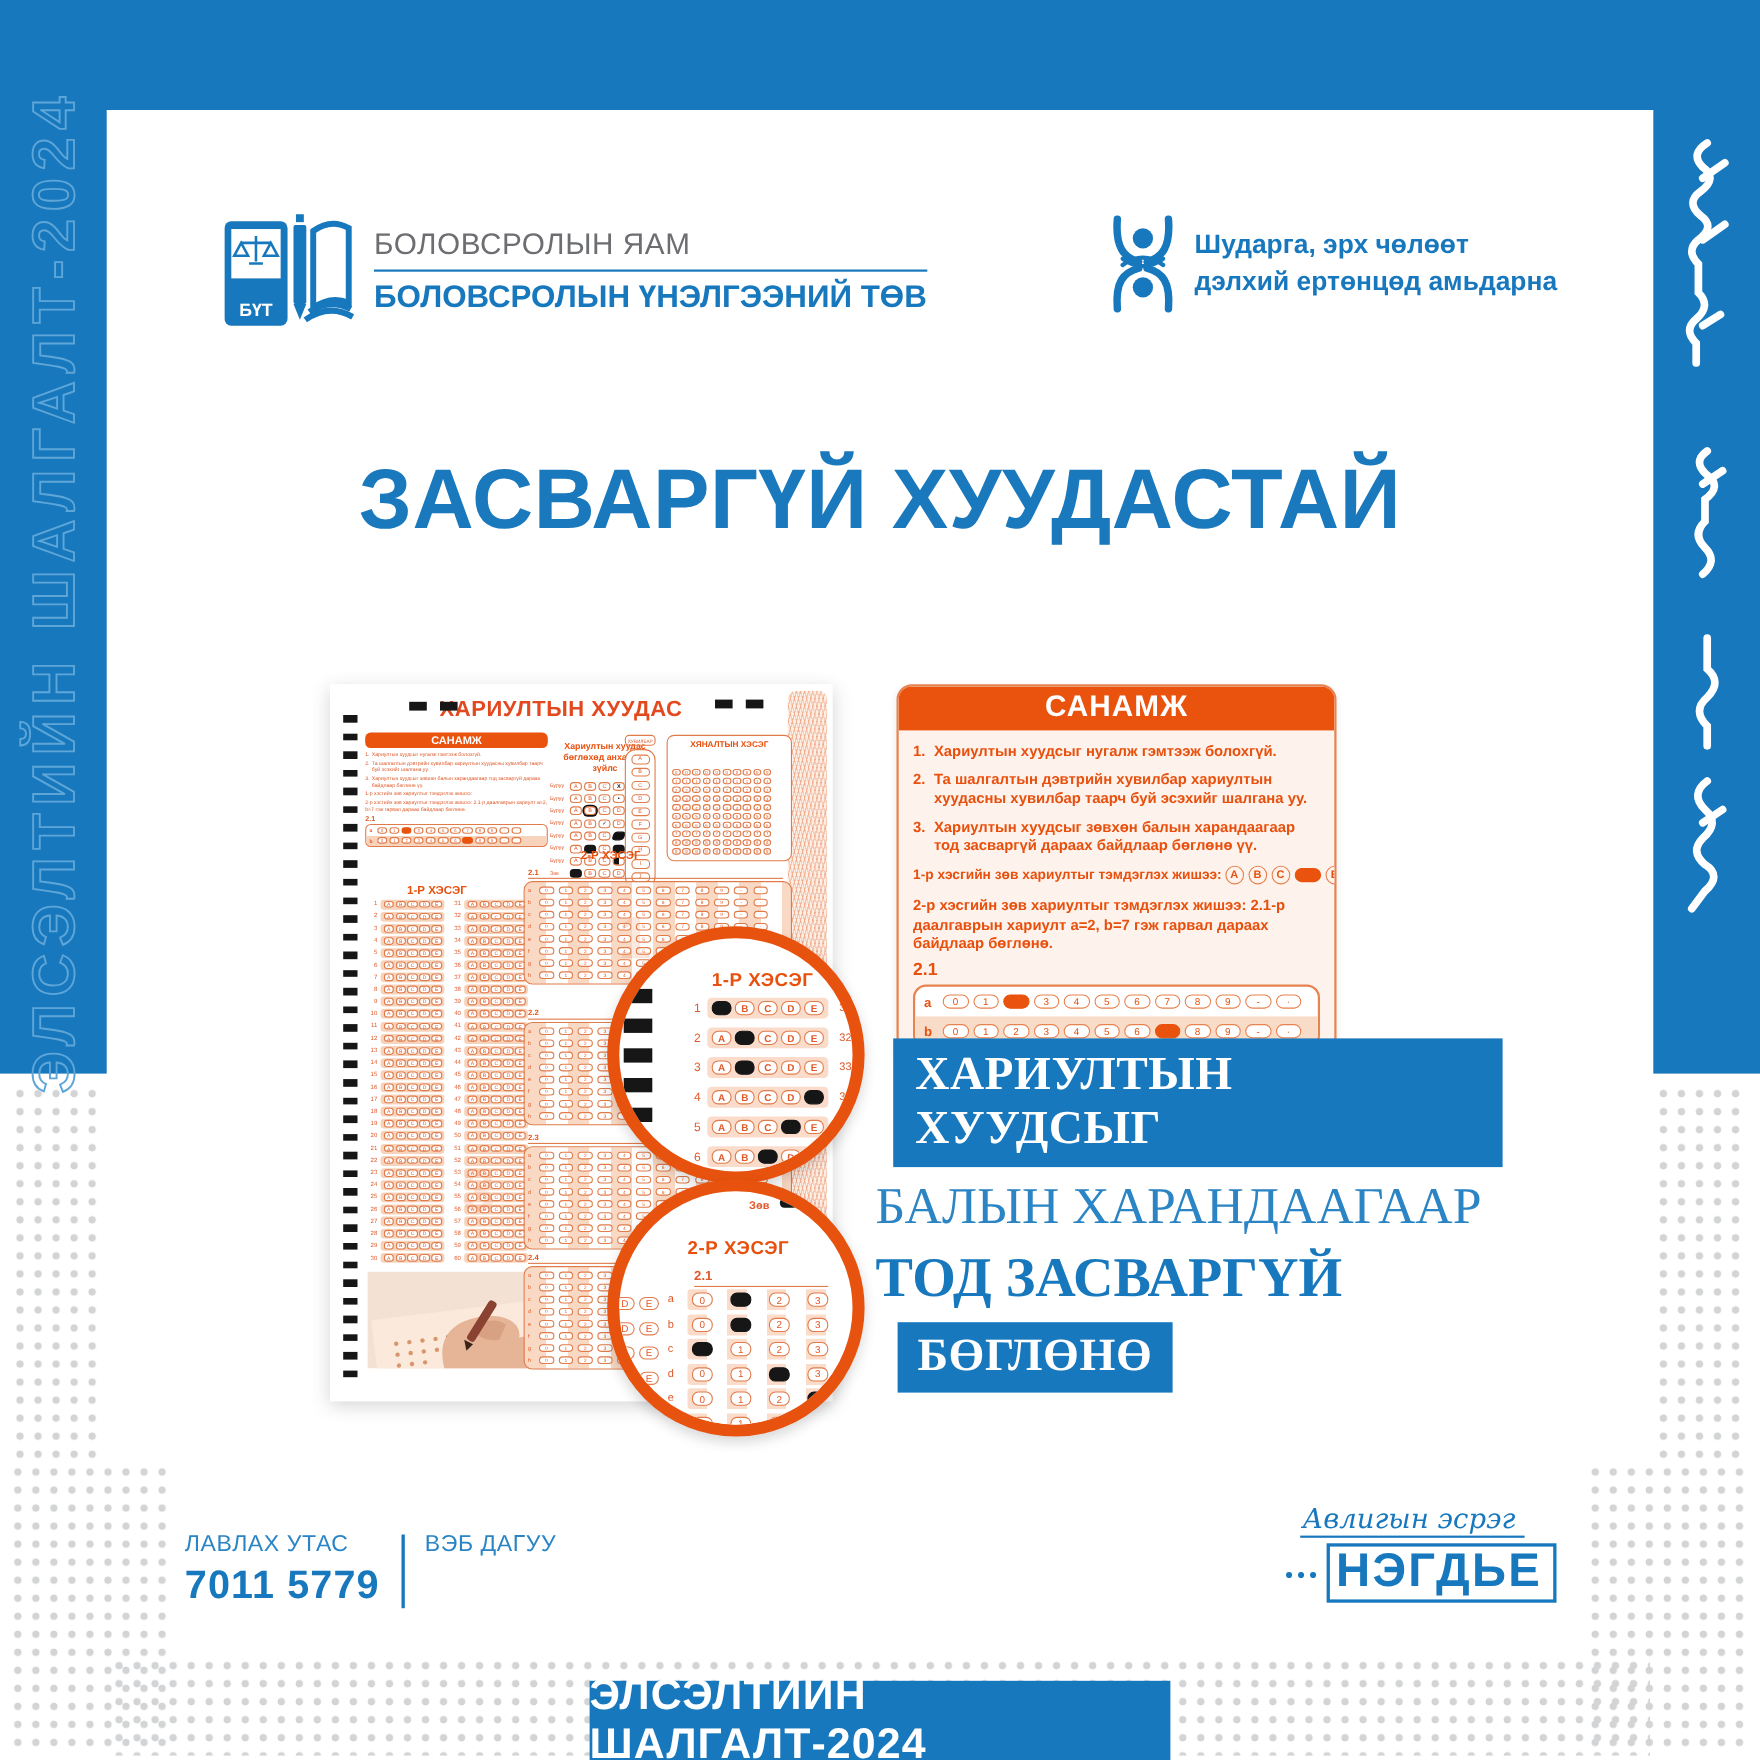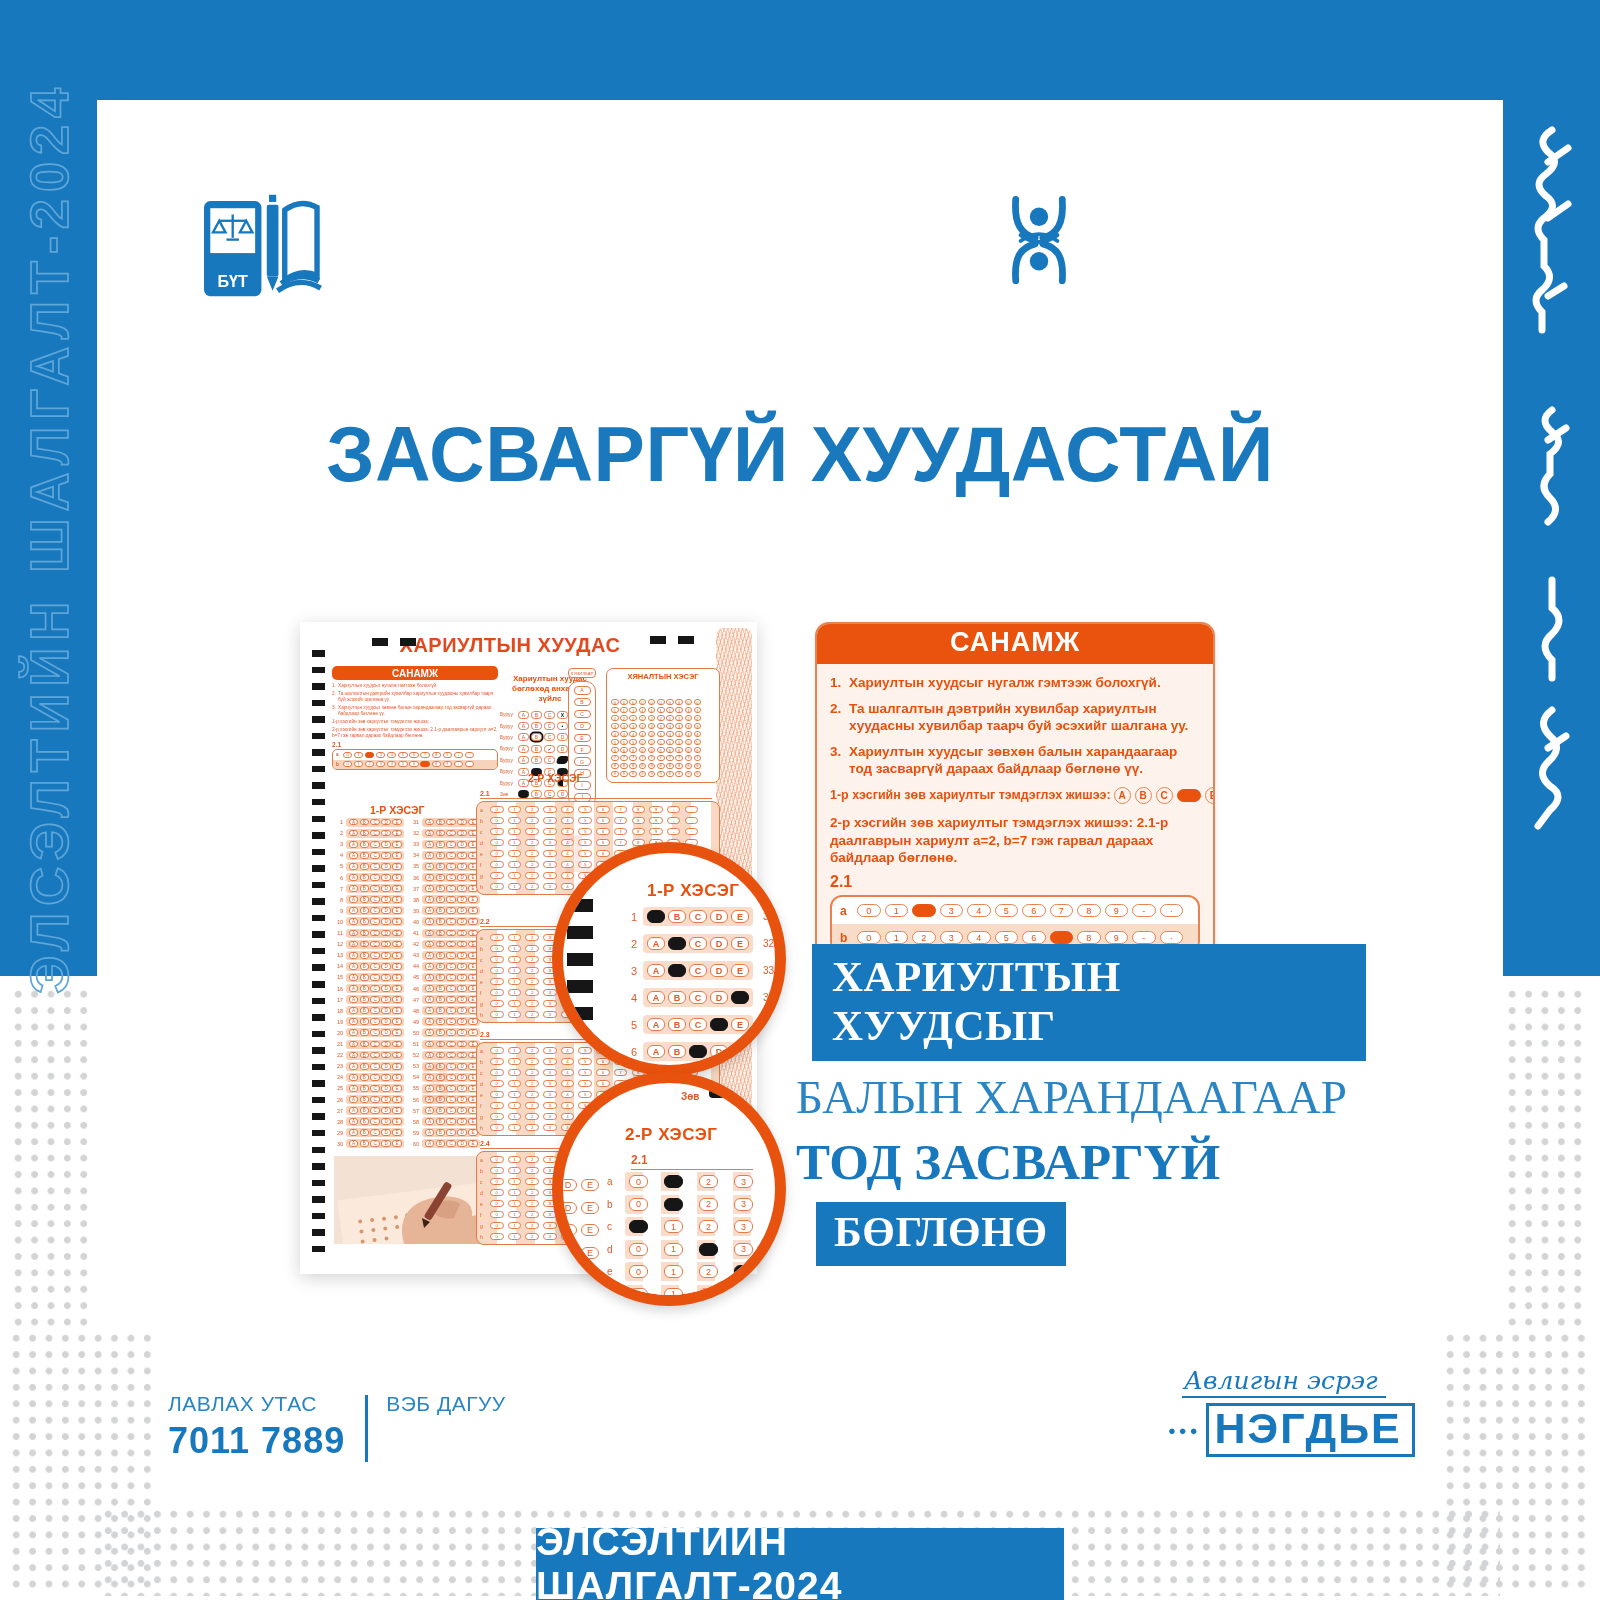--- a/index.html
+++ b/index.html
@@ -205,35 +205,44 @@
         <path d="M25 55 h14"></path>
       </g>
       <text x="32" y="108" font-size="18" font-weight="bold" fill="#fff" text-anchor="middle" font-family="Liberation Sans, sans-serif">БҮТ</text>
       <rect x="70" y="16" width="13" height="80" rx="2" fill="#1878bd"></rect>
       <polygon points="70,96 83,96 76.5,112" fill="#1878bd"></polygon>
       <rect x="72.5" y="5" width="8" height="8" fill="#1878bd"></rect>
       <path d="M90 22 q18 -13 36 -3 l0 76 q-18 -8 -36 5 z" fill="none" stroke="#1878bd" stroke-width="6"></path>
       <path d="M86 104 q20 -14 42 -3" stroke="#1878bd" stroke-width="6" fill="none"></path>
       <path d="M82 112 q24 -17 48 -3" stroke="#1878bd" stroke-width="6" fill="none"></path>
     </svg>
+    <div class="brand-text">
+      <div class="brand-line1">БОЛОВСРОЛЫН ЯАМ</div>
+      <div class="brand-divider"></div>
+      <div class="brand-line2">БОЛОВСРОЛЫН ҮНЭЛГЭЭНИЙ ТӨВ</div>
+    </div>
   </div>
 
   <div class="motto">
     <svg width="62" height="96" viewBox="0 0 64 96">
       <g fill="none" stroke="#1878bd" stroke-width="7" stroke-linecap="round">
         <path d="M8 6 c-2 26 6 36 20 40"></path>
         <path d="M56 6 c2 26 -6 36 -20 40"></path>
         <path d="M8 90 c-2 -26 6 -34 20 -38"></path>
         <path d="M56 90 c2 -26 -6 -34 -20 -38"></path>
         <path d="M13 43 q19 14 38 0" stroke-width="4"></path>
         <path d="M13 49 q19 -14 38 0" stroke-width="4"></path>
       </g>
       <circle cx="32" cy="24" r="9.5" fill="#1878bd"></circle>
       <circle cx="32" cy="70" r="9.5" fill="#1878bd"></circle>
     </svg>
+    <div class="motto-text">
+      <div>Шударга, эрх чөлөөт</div>
+      <div>дэлхий ертөнцөд амьдарна</div>
+    </div>
   </div>
 
   <div class="main-title">
     <div>ЗАСВАРГҮЙ ХУУДАСТАЙ</div>
   </div>
 
   <div class="sheet" id="sheet">
     <div class="sheet-title">ХАРИУЛТЫН ХУУДАС</div>
     <div class="guilloche"></div>
     <svg class="photo" viewBox="0 0 176 88">
@@ -1797,21 +1806,21 @@
   <div class="message">
     <div class="chip">ХАРИУЛТЫН ХУУДСЫГ</div>
     <div class="m3">БАЛЫН ХАРАНДААГААР</div>
     <div class="m4">ТОД ЗАСВАРГҮЙ</div>
     <div class="chip chip2">БӨГЛӨНӨ</div>
   </div>
 
   <div class="contact">
     <div class="contact-col">
       <div class="c-label">ЛАВЛАХ УТАС</div>
-      <div class="c-value">7011 7889</div>
+      <div class="c-value">7011 5779</div>
     </div>
     <div class="c-div"></div>
     <div class="contact-col">
       <div class="c-label">ВЭБ ДАГУУ</div>
     </div>
   </div>
 
   <div class="negdye">
     <div class="ng-script">Авлигын эсрэг</div>
     <div class="ng-row">

